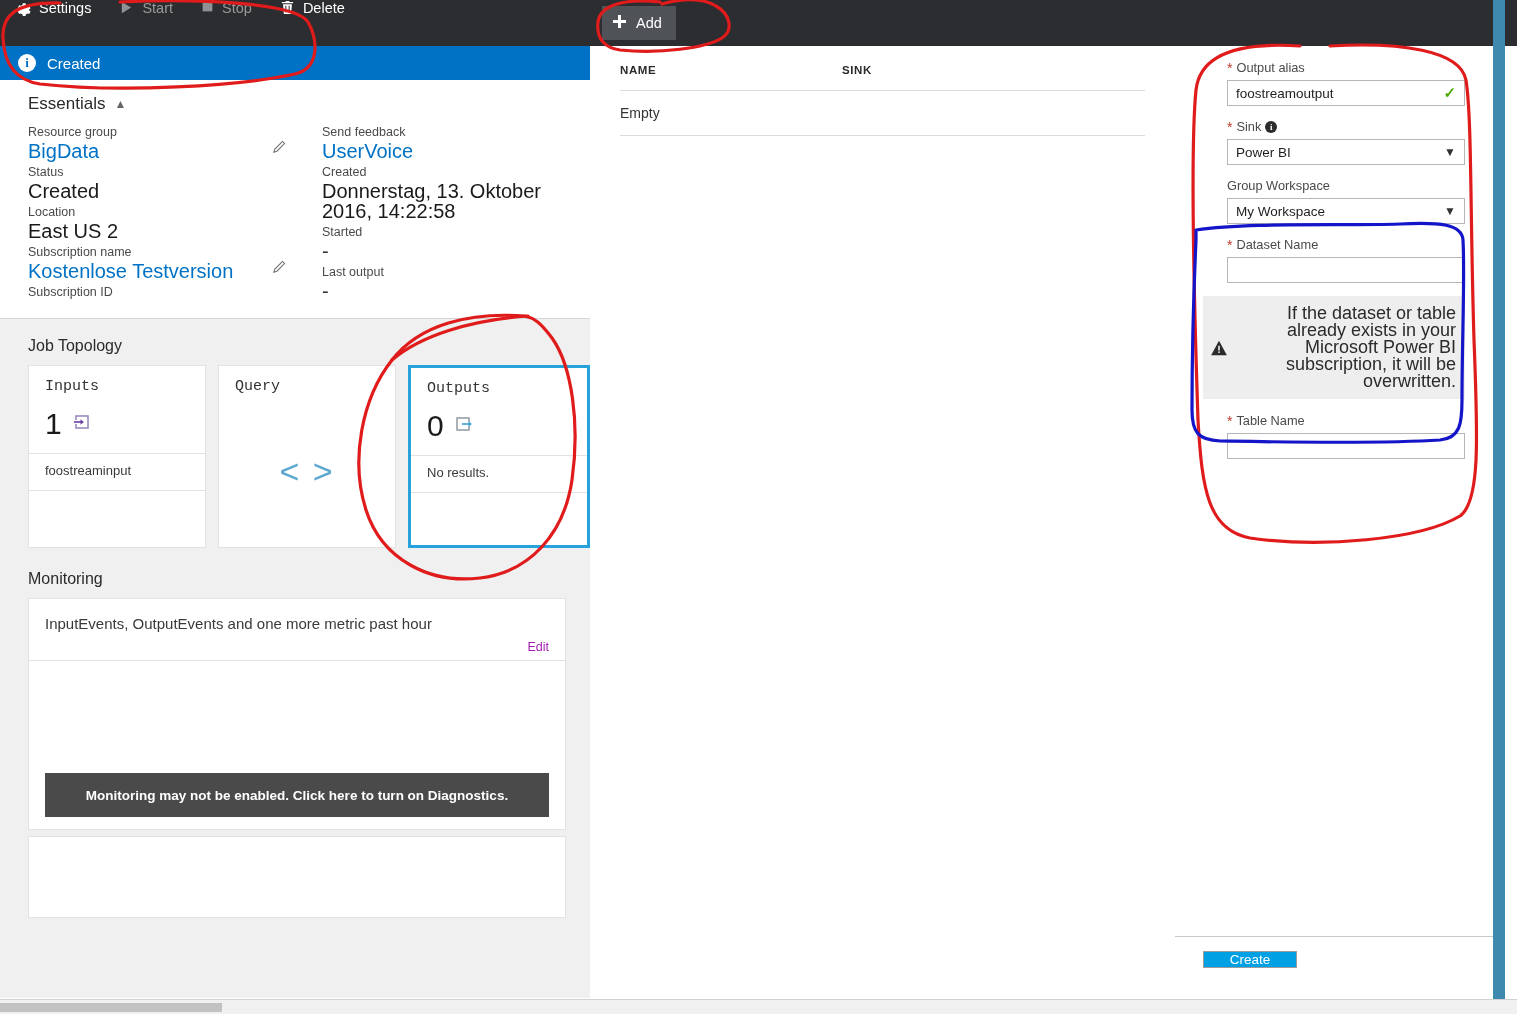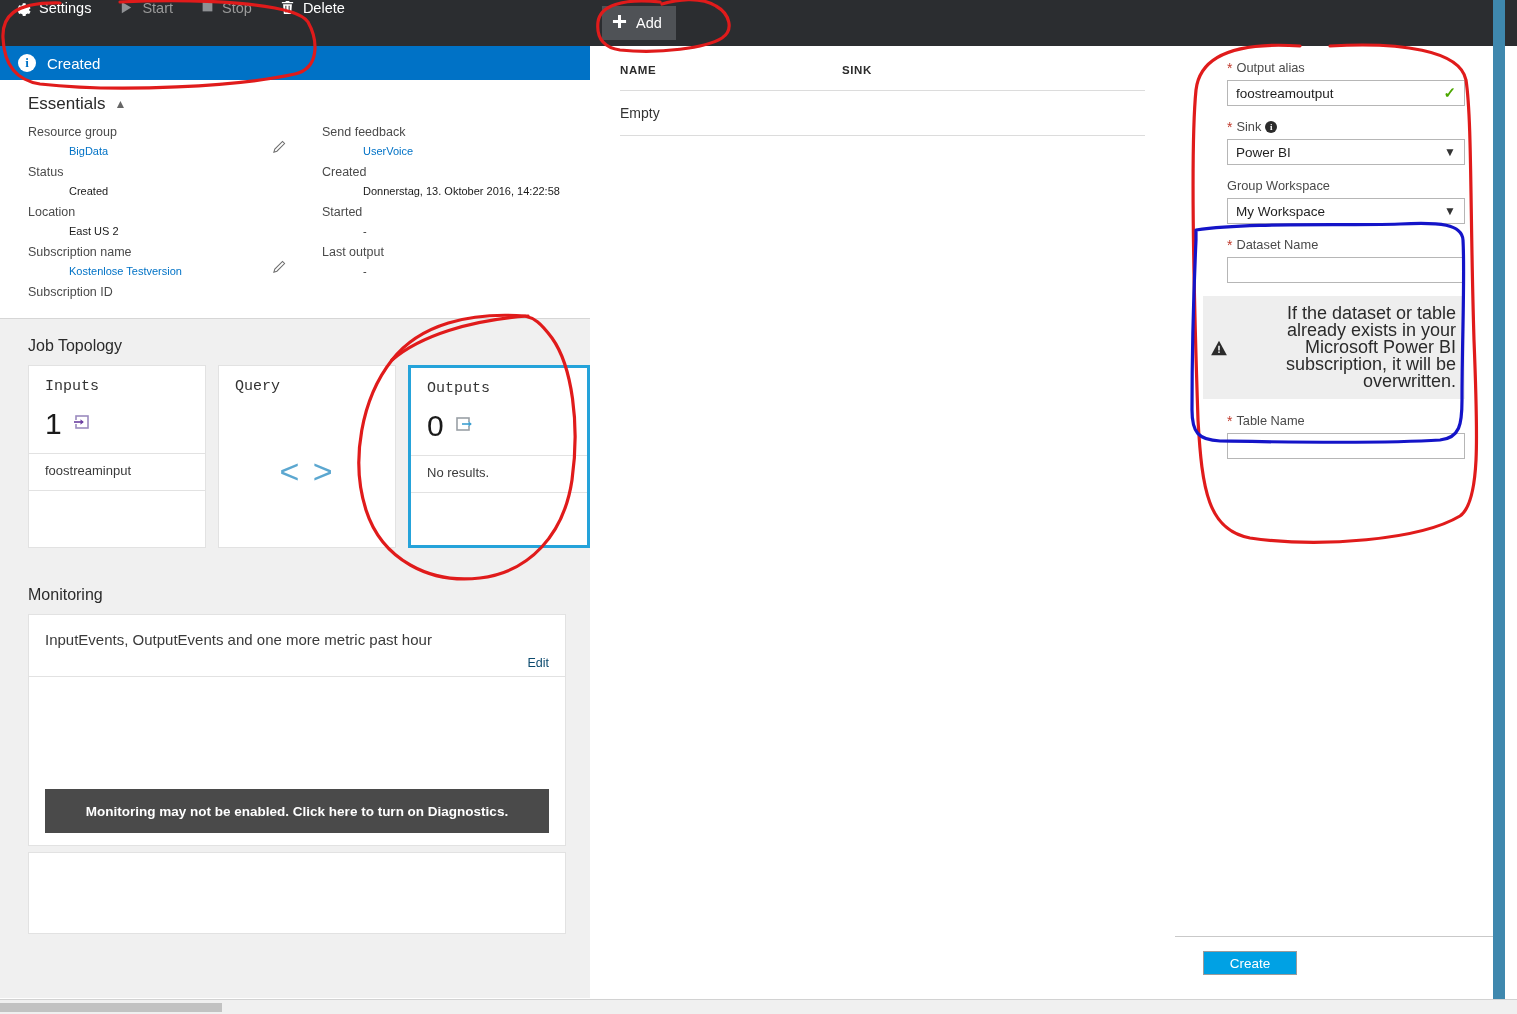--- a/index.html
+++ b/index.html
@@ -108,21 +108,21 @@
   .ess-grid {
     display: grid;
     grid-template-columns: 268px 1fr;
     padding: 0 0 14px 28px;
     border-bottom: 1px solid #d6d6d6;
     margin: 0 0 0 0;
   }
   .ess-col { display: flex; flex-direction: column; }
   .ess-field { margin-bottom: 3px; position: relative; }
   .ess-label { font-size: 12.5px; color: #4a4a4a; line-height: 17px; }
-  .ess-value { font-size: 11px; color: #1a1a1a; line-height: 20px; margin-left: 41px; }
+  .ess-value { font-size: 20px; color: #1a1a1a; line-height: 20px; }
   .ess-value.link { color: #0072c6; cursor: pointer; }
   .ess-value.dash { color: #333; }
   .pencil {
     position: absolute;
     left: 244px;
     top: 15px;
     color: #6d6d6d;
   }
   .ess-right { padding-left: 26px; }
 
@@ -181,21 +181,21 @@
     width: 536px;
     background: #ffffff;
     border: 1px solid #e2e2e2;
   }
   .mon-title { font-size: 15px; color: #3a3a3a; padding: 16px 0 0 16px; }
   .mon-editrow {
     display: flex; justify-content: flex-end;
     padding: 8px 16px 6px 0;
     border-bottom: 1px solid #e2e2e2;
   }
-  .mon-edit { font-size: 12.5px; color: #0c4a6e; cursor: pointer; }
+  .mon-edit { font-size: 12.5px; color: #a21caf; cursor: pointer; }
   .mon-plot { height: 168px; position: relative; background: #fff; }
   .mon-banner {
     position: absolute;
     left: 16px; right: 16px; bottom: 12px;
     height: 44px;
     background: #4a4a4a;
     color: #ffffff;
     font-size: 13.5px;
     font-weight: bold;
     display: flex; align-items: center; justify-content: center;
@@ -313,21 +313,21 @@
   .create-bar {
     position: absolute;
     left: 1175px; top: 936px;
     width: 318px; height: 62px;
     background: #ffffff;
     border-top: 1px solid #c9c9c9;
     border-right: 1px solid #d0d0d0;
   }
   .create-btn {
     margin: 14px 0 0 28px;
-    width: 94px; height: 24px;
+    width: 94px; height: 17px;
     background: #00a1e4;
     border: 1px solid #9b9b9b;
     color: #ffffff;
     font-size: 13.5px;
     display: flex; align-items: center; justify-content: center;
     cursor: pointer;
     box-sizing: border-box;
   }
 
   
@@ -516,21 +516,21 @@
                 <path d="M8 10h9" stroke="#3f9fd0" stroke-width="1.6" fill="none"></path>
                 <path d="M14.5 7.2L17.8 10l-3.3 2.8z" fill="#3f9fd0"></path>
               </svg>
             </span>
           </div>
           <div class="tile-sub">No results.</div>
           <div class="tile-foot"></div>
         </div>
       </div>
 
-      <div class="section-title" style="padding-top:38px;">Monitoring</div>
+      <div class="section-title" style="padding-top:22px;">Monitoring</div>
 
       <div class="mon-card">
         <div class="mon-title">InputEvents, OutputEvents and one more metric past hour</div>
         <div class="mon-editrow">
           <span class="mon-edit">Edit</span>
         </div>
         <div class="mon-plot">
           <div class="mon-banner">Monitoring may not be enabled. Click here to turn on Diagnostics.</div>
         </div>
       </div>

